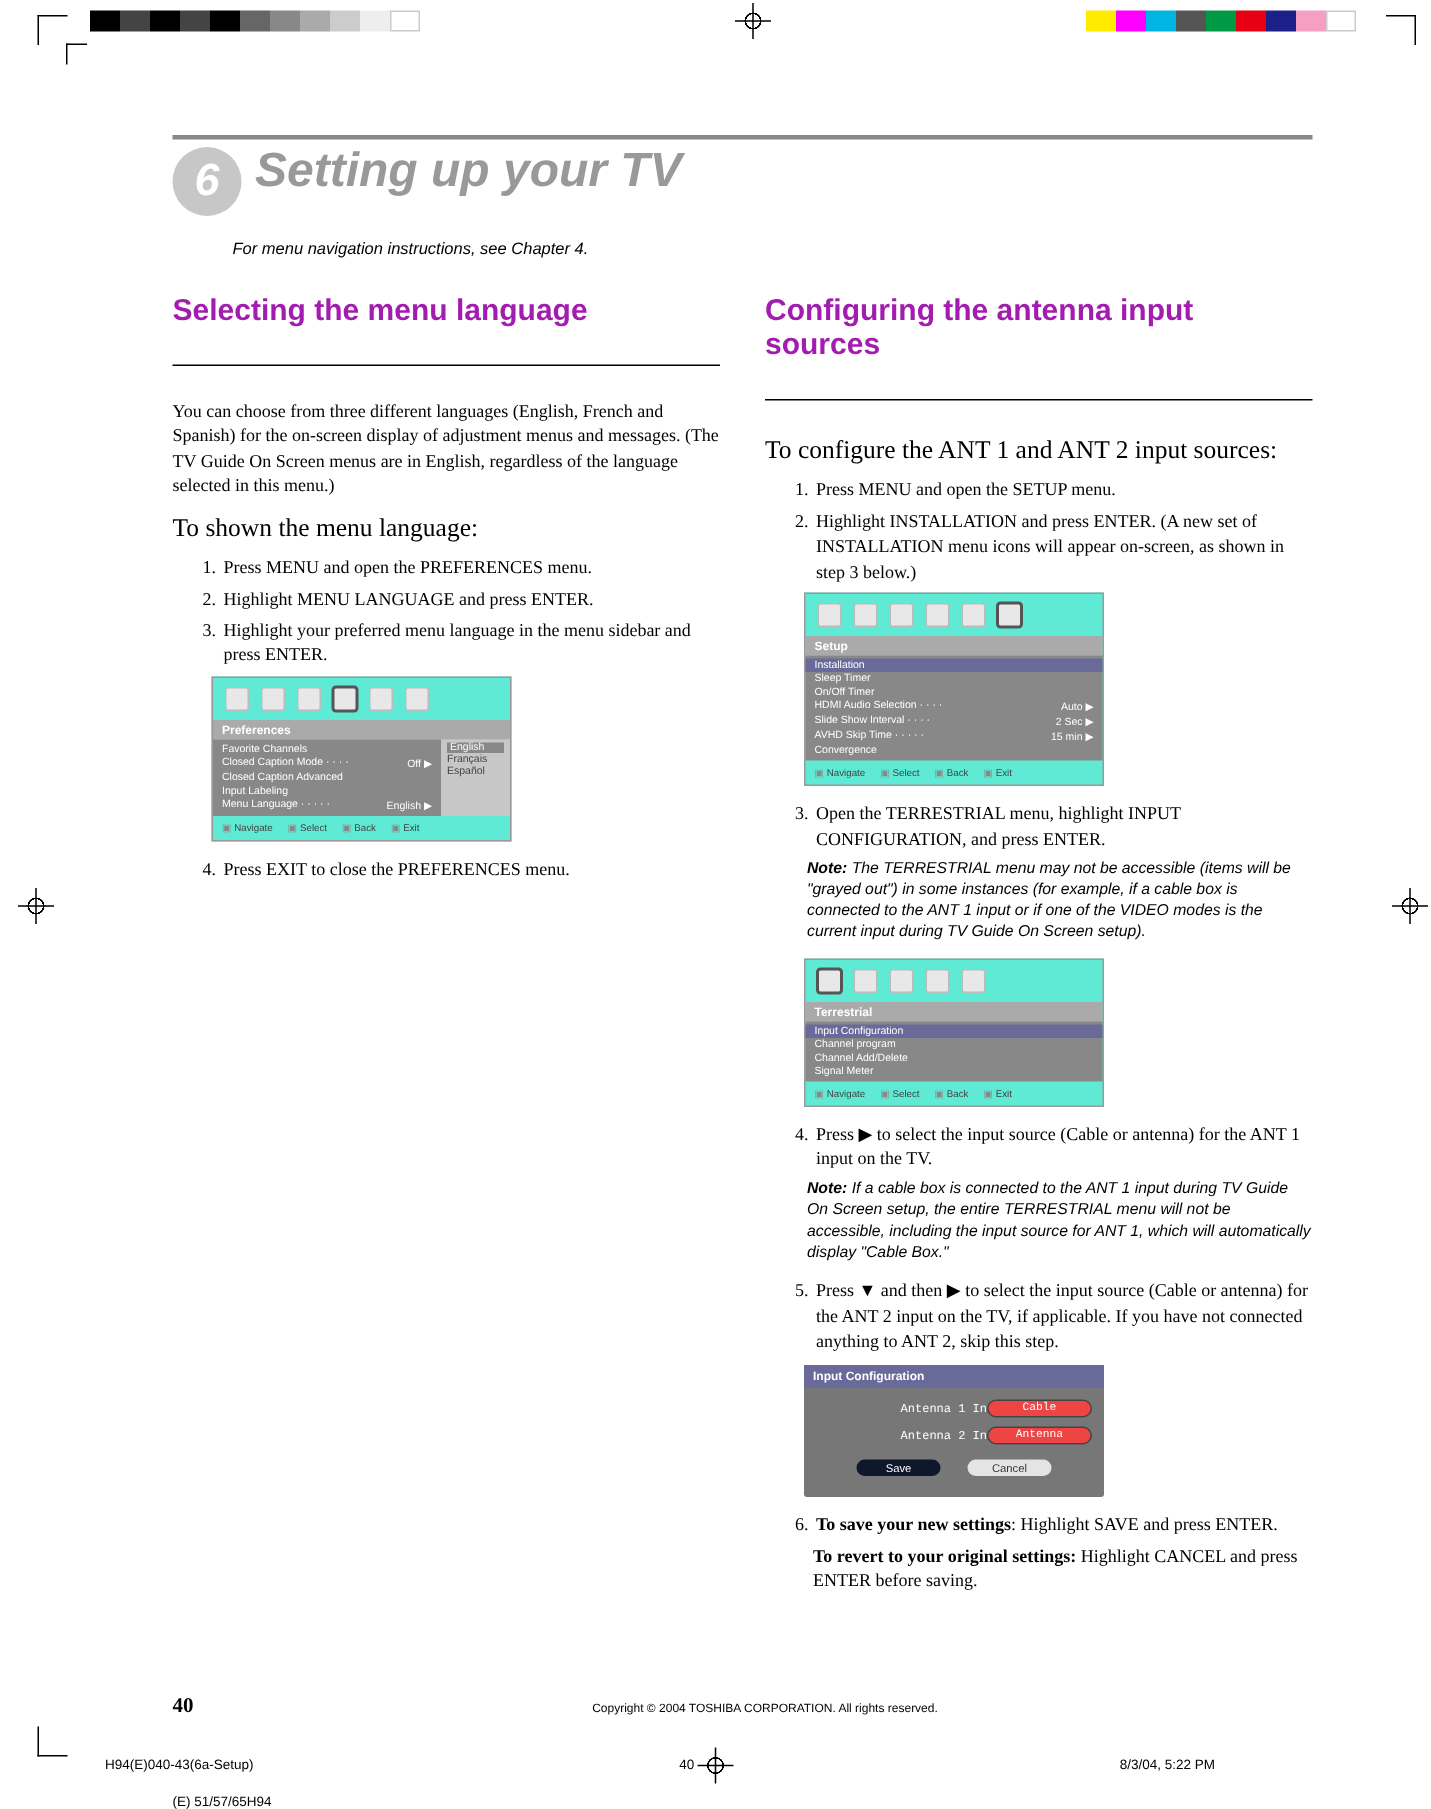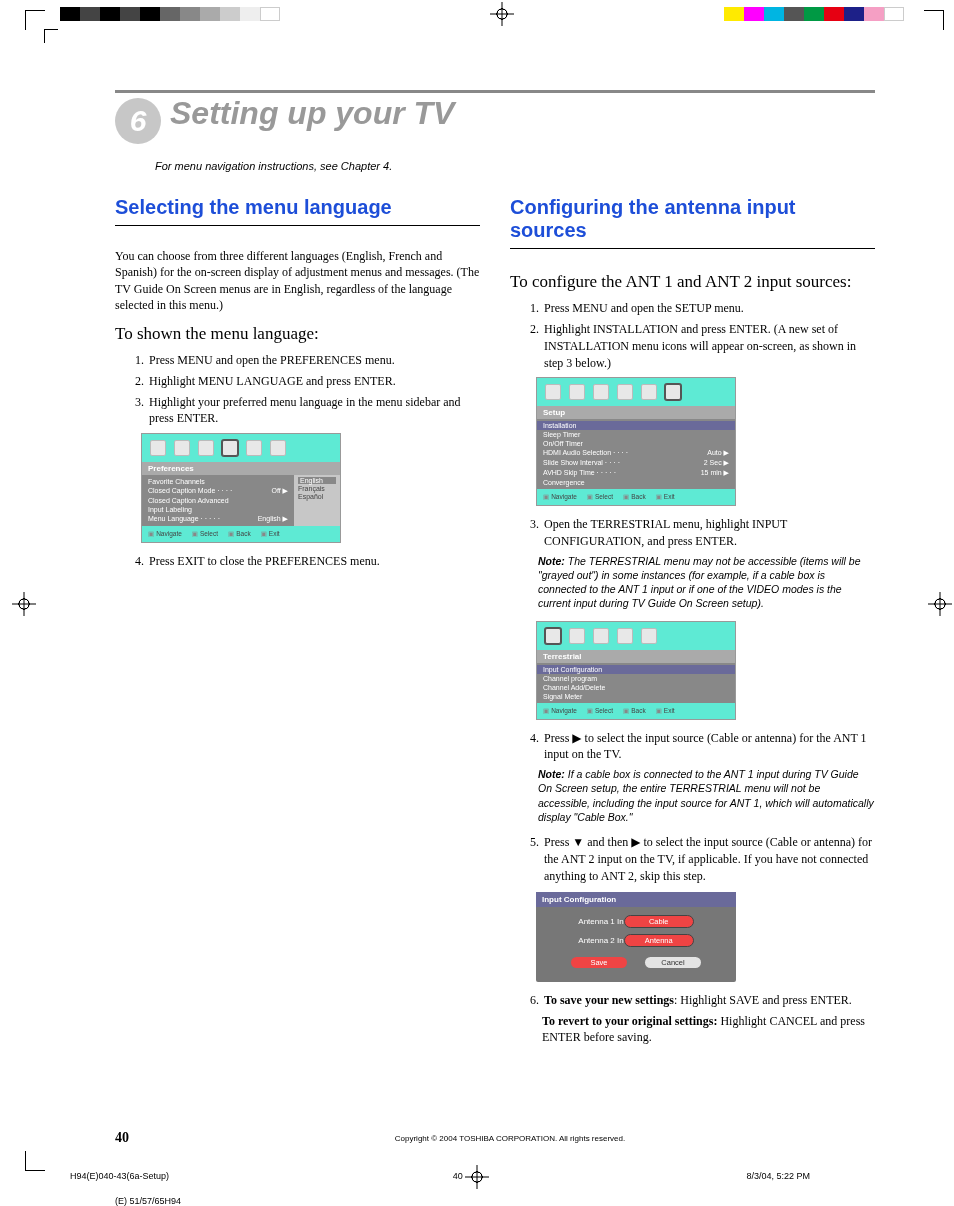--- a/index.html
+++ b/index.html
@@ -41,21 +41,21 @@
   .chapnum {
     display:inline-flex; align-items:center; justify-content:center;
     width:46px; height:46px; border-radius:50%; background:#c7c7c7;
     font: italic bold 30px/1 "Arial Black", sans-serif; color:#fff;
     vertical-align:middle;
   }
   .chaptitle { font: italic bold 32px/1 Arial, sans-serif; color:#999; margin-left:6px;}
   .chapsub  { font: italic 11px Arial, sans-serif; margin-top:16px; margin-bottom:24px;margin-left:40px;}
   .cols { display:flex; gap:30px; }
   .col { flex:1; min-width:0;}
-  h2 { font: bold 20px Arial, sans-serif; border-bottom:1px solid #000; padding-bottom:6px; margin-bottom:22px; color:#1d4ed8;}
+  h2 { font: bold 20px Arial, sans-serif; border-bottom:1px solid #000; padding-bottom:24px; margin-bottom:22px; color:#a21caf;}
   p  { font-size:12px; margin-bottom:10px; line-height:1.35; }
   .lead { font-weight:normal; font-size:17px; margin-bottom:6px;}
   ol { list-style:decimal; padding-left:32px; font-size:12px; line-height:1.4;}
   ol li { margin-bottom:4px; padding-left:2px;}
   .note-block { margin-left:28px; font: italic 10.5px Arial, sans-serif; margin-top:4px; margin-bottom:10px; line-height:1.35;}
   .note-block .notelabel { font-weight:bold; font-style:italic;}
   .arrow { font-style:normal; }
   .b { font-weight:bold;}
 
   
@@ -74,26 +74,26 @@
 
   .osd-prefs .menuwrap { display:flex;}
   .osd-prefs .menuitems { flex:1;}
   .osd-prefs .langside { background:#c7c7c7; color:#444; padding:2px 4px; width:46px; display:flex; flex-direction:column; gap:1px;}
   .osd-prefs .langside span.sel { background:#888; color:#fff; padding:0 2px;}
 
   
   .inputcfg { width:200px; background:#777; border-radius:2px; margin:8px 0 10px 26px; font:8px Arial,sans-serif; color:#fff; padding-bottom:6px;}
   .inputcfg .hdr { background:#6a6a9a; padding:3px 6px; font-weight:bold;}
   .inputcfg .body { padding:8px;}
-  .inputcfg .line { display:flex; justify-content:center; align-items:center; margin-bottom:6px;}
+  .inputcfg .line { display:flex; justify-content:flex-end; align-items:center; margin-bottom:6px;font-family:Liberation Mono, monospace;}
   .inputcfg .pill { width:70px; text-align:center; padding:1px 0; border-radius:7px; font-size:7.5px;}
   .inputcfg .pill.dark { background:#ef4444; border:1px solid #444;}
   .inputcfg .btns { display:flex; justify-content:center; gap:18px; margin-top:10px;}
   .inputcfg .btn { width:56px; text-align:center; padding:1px 0; border-radius:7px; font-size:7.5px;}
-  .inputcfg .btn.save { background:#ef4444;}
+  .inputcfg .btn.save { background:#0f172a;}
   .inputcfg .btn.cancel{ background:#e4e4e4; color:#333;}
 
   .pagefoot { position:absolute; left:115px; bottom:60px; width:760px; display:flex; align-items:center; font-size:11px;}
   .pagefoot .pnum { font-weight:bold; font-size:14px; width:30px;}
   .pagefoot .copy { flex:1; text-align:center; font:8px Arial,sans-serif;}
   .printfoot { position:absolute; left:70px; bottom:25px; width:740px; display:flex; justify-content:space-between; font:9px Arial,sans-serif; color:#000;}
   .printfoot2 { position:absolute; left:115px; bottom:0px; font:9px Arial,sans-serif;}
 </style>
 </head>
 <body>

